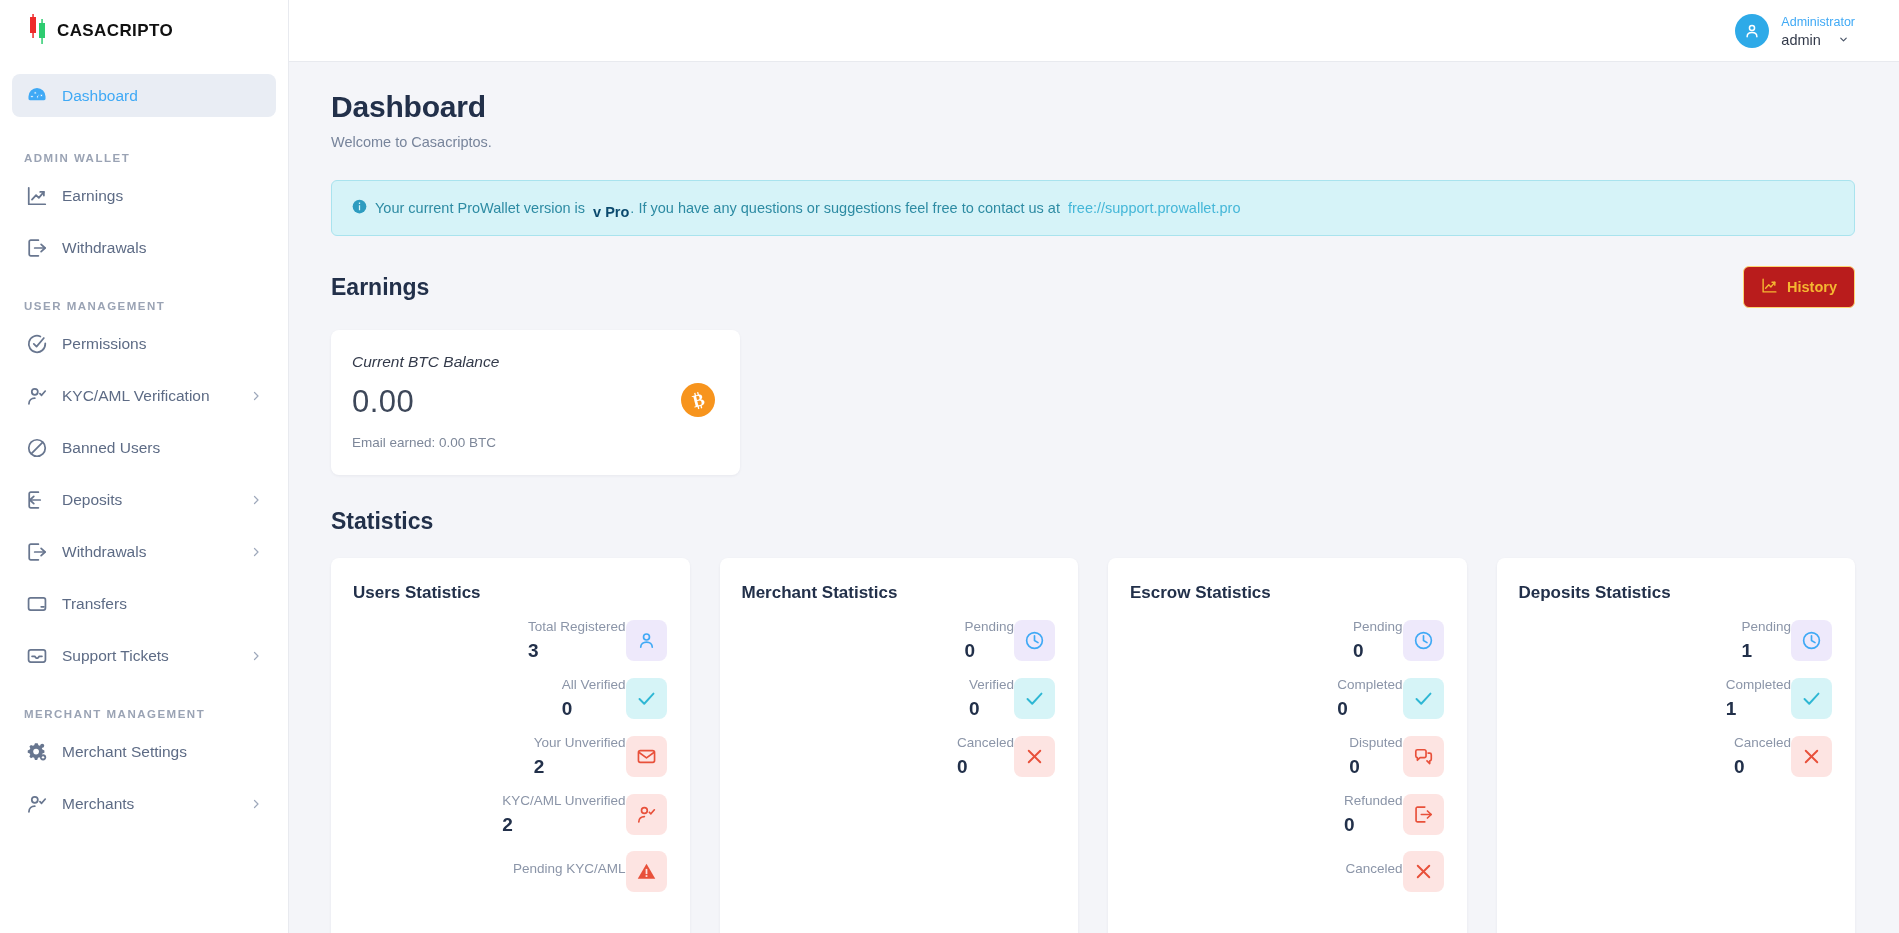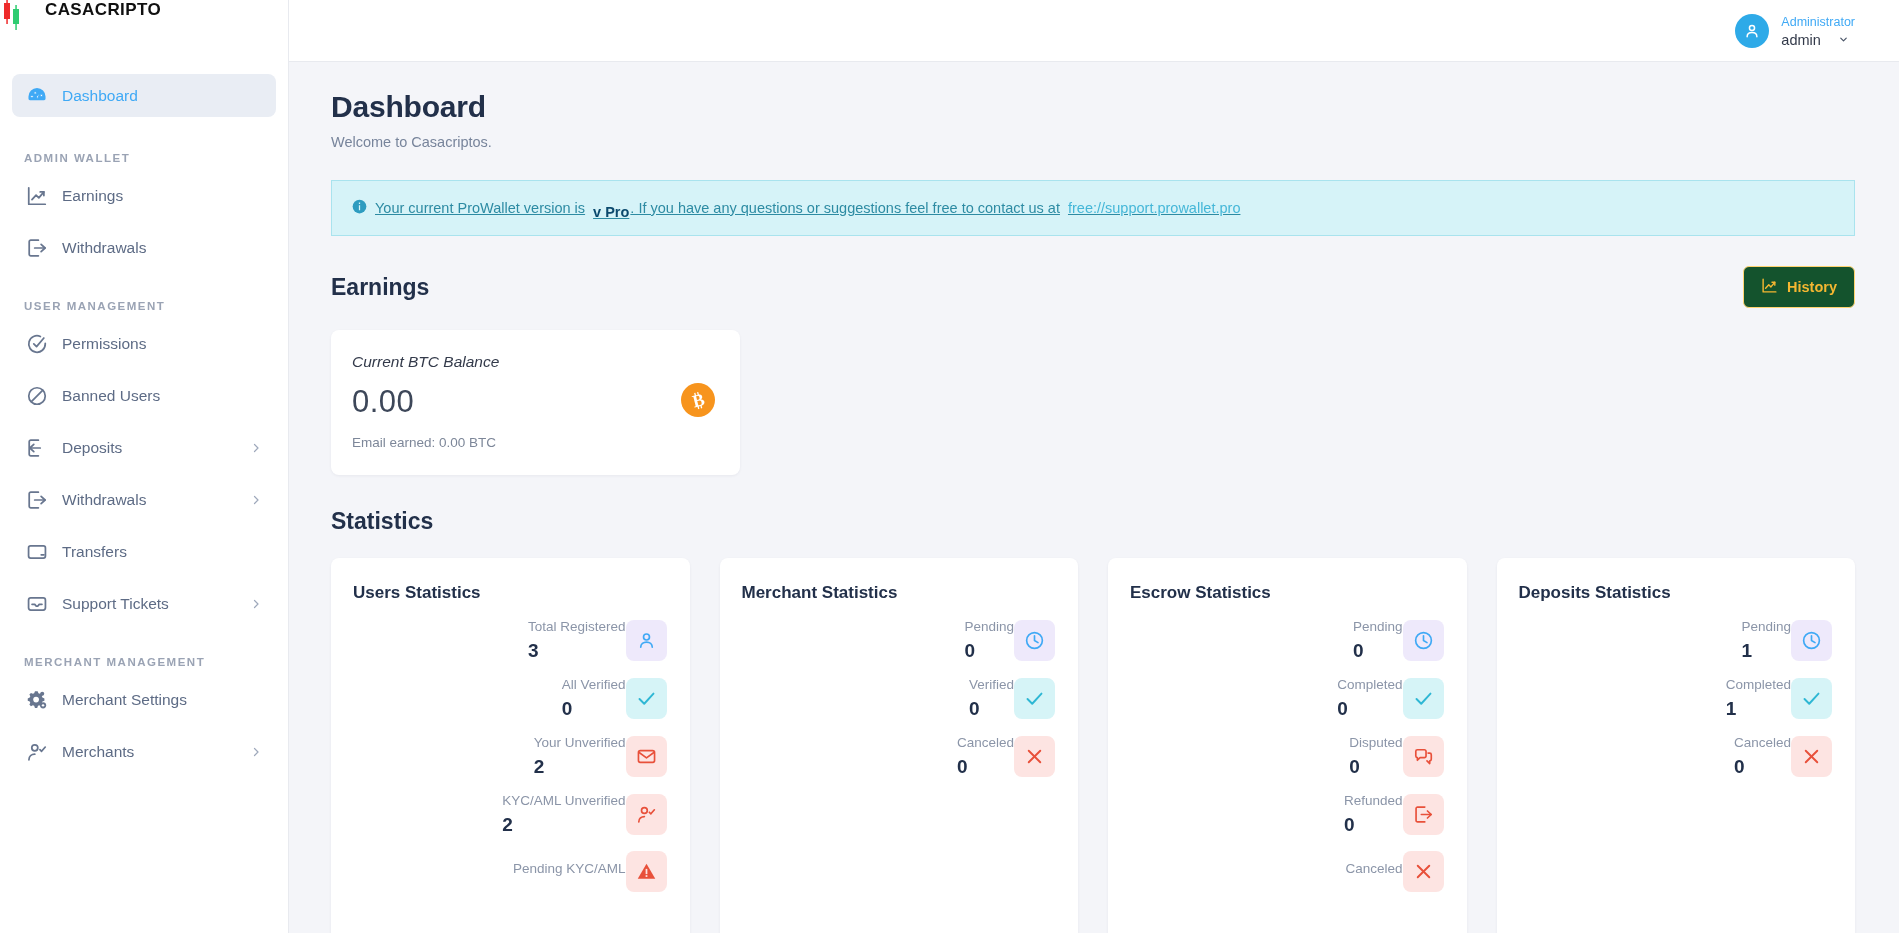--- a/index.html
+++ b/index.html
@@ -13,22 +13,22 @@
 
   
   .sidebar {
     width: 289px; min-width: 289px; height: 933px;
     background: #ffffff;
     border-right: 1px solid #e8eaef;
     overflow: hidden;
     position: relative;
   }
   .brand {
-    height: 62px; display: flex; 
-    gap: 21px;
+    height: 62px; display: flex; align-items: center;
+    padding-left: 26px; gap: 7px;
   }
   .brand-mark { display: block; }
   .brand-text {
     font-size: 17px; font-weight: bold; letter-spacing: 0.4px;
     color: #101010;
   }
   .nav { padding: 12px 12px 0 12px; }
   .nav-section {
     font-size: 11.5px; font-weight: bold; letter-spacing: 1.5px;
     color: #9aa3b4; text-transform: uppercase;
@@ -64,34 +64,34 @@
   .user-role { font-size: 12.5px; color: #3fa9f5; }
   .user-name { font-size: 14.5px; color: #333a4a; display: flex; align-items: center; gap: 17px; }
 
   .content { padding: 28px 44px 0 42px; height: 871px; overflow: hidden; }
   .page-title { font-size: 30px; font-weight: bold; color: #22304a; letter-spacing: -0.2px; }
   .page-sub { font-size: 14.5px; color: #77849b; margin-top: 10px; }
 
   .alert {
     margin-top: 30px;
     background: #d6f3f8; border: 1px solid #a9e3ee;
-    border-radius: 0; padding: 15px 20px;
+    border-radius: 6px; padding: 15px 20px;
     font-size: 14.5px; color: #2d8ba3;
-    display: flex; align-items: center; gap: 8px; text-decoration: underline;
+    display: flex; align-items: center; gap: 8px;
   }
   .alert b { color: #0c4a6e; margin-top: 8px; }
   .alert a { color: #45b7d8; text-decoration: none; }
 
   .sec-head {
     margin-top: 30px; display: flex; align-items: center; justify-content: space-between;
   }
   .sec-title { font-size: 23px; font-weight: bold; color: #22304a; }
   .btn-history {
     display: flex; align-items: center; gap: 9px;
-    border: 1px solid #ffd470; background: #14532d; color: #f5b731;
+    border: 1px solid #ffd470; background: #b91c1c; color: #f5b731;
     border-radius: 6px; padding: 10px 17px;
     font-size: 14.5px; font-weight: bold; cursor: pointer;
     font-family: "Liberation Sans", sans-serif;
   }
 
   .balance-card {
     margin-top: 22px;
     width: 409px; background: #fff; border-radius: 8px;
     padding: 23px 25px 25px 21px;
     box-shadow: 0 1px 3px rgba(30,40,70,.06);
@@ -188,20 +188,35 @@
         </div>
         <div class="nav-section">USER MANAGEMENT</div>
         <div class="nav-item">
           <span class="ico">
             <svg width="22" height="22" viewBox="0 0 24 24" fill="none" stroke="#68768f" stroke-width="1.9" stroke-linecap="round" stroke-linejoin="round">
               <path d="M21 11.2V12a9 9 0 1 1-5.3-8.2"></path>
               <polyline points="8.5 11.8 11.5 14.8 19.5 5.5"></polyline>
             </svg>
           </span>
           <span class="lbl">Permissions</span>
+        </div>
+        <div class="nav-item">
+          <span class="ico">
+            <svg width="22" height="22" viewBox="0 0 24 24" fill="none" stroke="#68768f" stroke-width="1.9" stroke-linecap="round" stroke-linejoin="round">
+              <circle cx="9.6" cy="7.4" r="3.3"></circle>
+              <path d="M3.2 20.5c0-3.9 2.9-6.1 6.4-6.1"></path>
+              <polyline points="15.2 9.4 17 11.2 21 6.6"></polyline>
+            </svg>
+          </span>
+          <span class="lbl">KYC/AML Verification</span>
+          <span class="chev">
+            <svg width="12" height="12" viewBox="0 0 24 24" fill="none" stroke="#8e9ab0" stroke-width="2.4" stroke-linecap="round" stroke-linejoin="round">
+              <polyline points="9 5 16 12 9 19"></polyline>
+            </svg>
+          </span>
         </div>
         <div class="nav-item">
           <span class="ico">
             <svg width="22" height="22" viewBox="0 0 24 24" fill="none" stroke="#68768f" stroke-width="1.9" stroke-linecap="round" stroke-linejoin="round">
               <circle cx="12" cy="12" r="9"></circle>
               <line x1="5.9" y1="18.1" x2="18.1" y2="5.9"></line>
             </svg>
           </span>
           <span class="lbl">Banned Users</span>
         </div>

